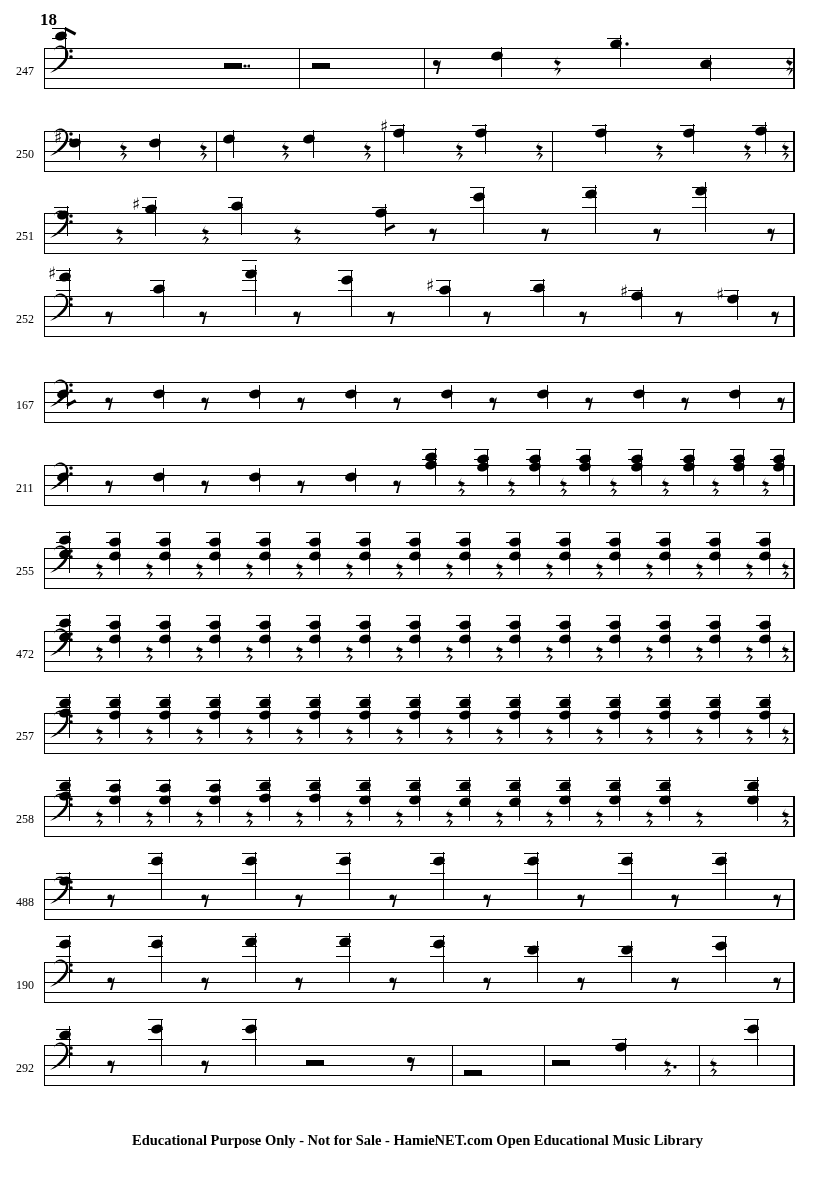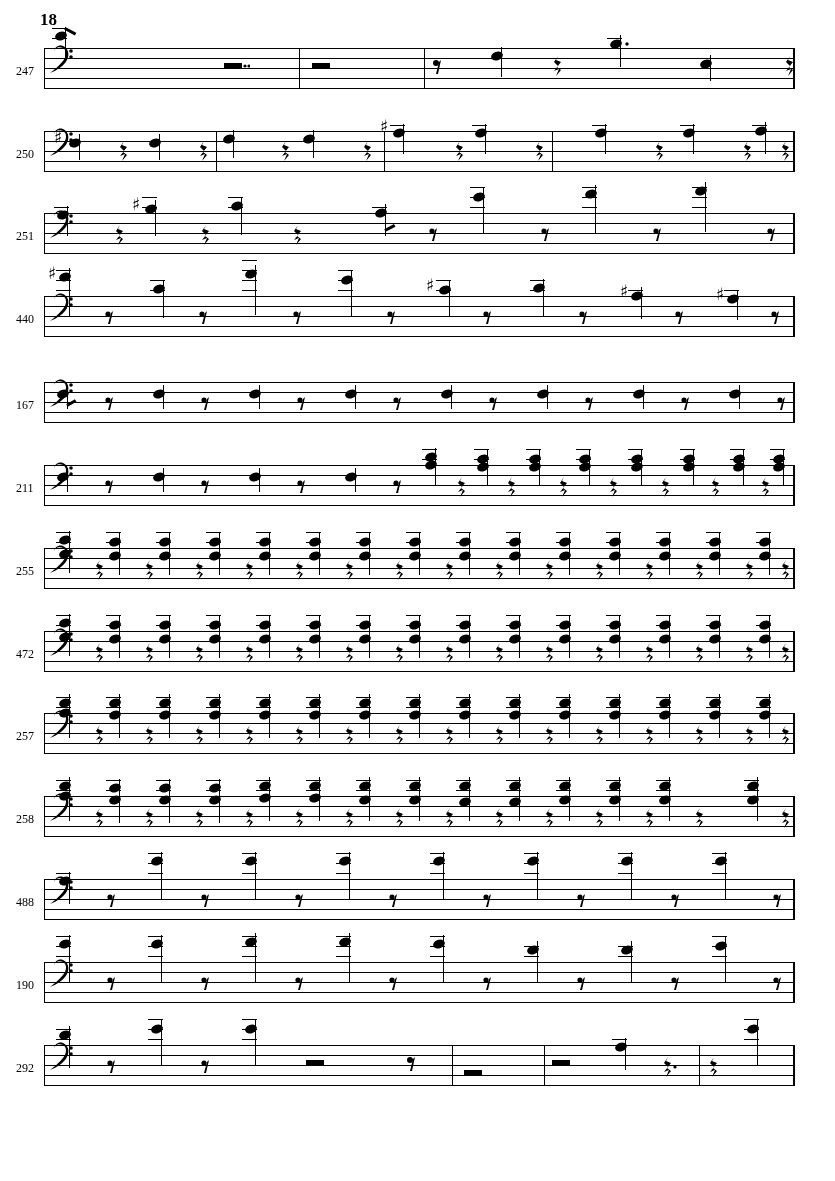--- a/index.html
+++ b/index.html
@@ -413,21 +413,21 @@
           <ellipse cx="7" cy="7" rx="6" ry="4.3" fill="#000" transform="rotate(-20 7 7)"></ellipse>
         </svg></div>
     <div class="stem" style="left:661px;top:-31px;height:50px"></div>
     <div class="rest" style="left:722px;top:14px"><svg width="12" height="18">
           <circle cx="4" cy="4" r="2.6" fill="#000"></circle>
           <path d="M7 3 L9 1 L6 14 L4 14 Z" fill="#000"></path>
         </svg></div>
   </div>
 
   <div class="system" style="top:296px">
-    <div class="measure-label">440</div>
+    <div class="measure-label">252</div>
     <div class="staff">
       <div class="line l0"></div>
         <div class="line l1"></div>
         <div class="line l2"></div>
         <div class="line l3"></div>
         <div class="line l4"></div>
     </div>
     <div class="clef">
       <svg width="30" height="40" viewBox="0 0 30 40">
           <path d="M6 10 C6 6 11 4 15 6 C19 8 19 14 15 19 C11 24 6 28 2 31 C8 29 16 24 19 18 C22 12 20 6 15 4 C11 2.5 6 5 6 10 Z" fill="#000"></path>
@@ -1944,14 +1944,15 @@
 
     <div class="ledger" style="left:700px;top:-6px"></div>
       <div class="ledger" style="left:700px;top:-16px"></div>
       <div class="ledger" style="left:700px;top:-26px"></div>
     <div class="note" style="left:702px;top:-30px"><svg width="16" height="12">
           <ellipse cx="7" cy="7" rx="6" ry="4.3" fill="#000" transform="rotate(-20 7 7)"></ellipse>
         </svg></div>
     <div class="stem" style="left:713px;top:-25px;height:46px"></div>
   </div>
 
+  <div class="footer">Educational Purpose Only - Not for Sale - HamieNET.com Open Educational Music Library</div>
 
 </div>
 
 </body></html>

